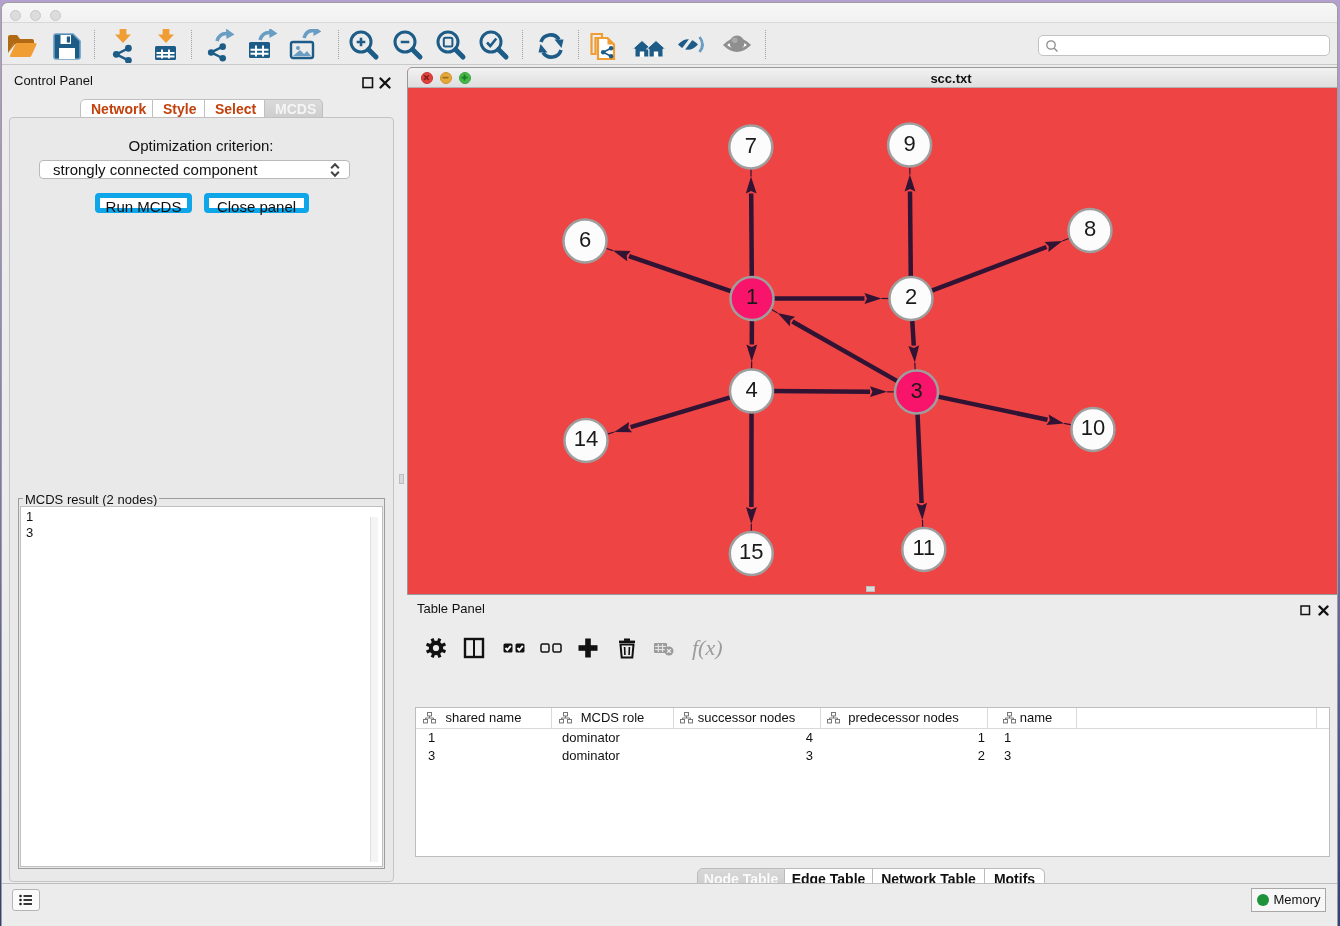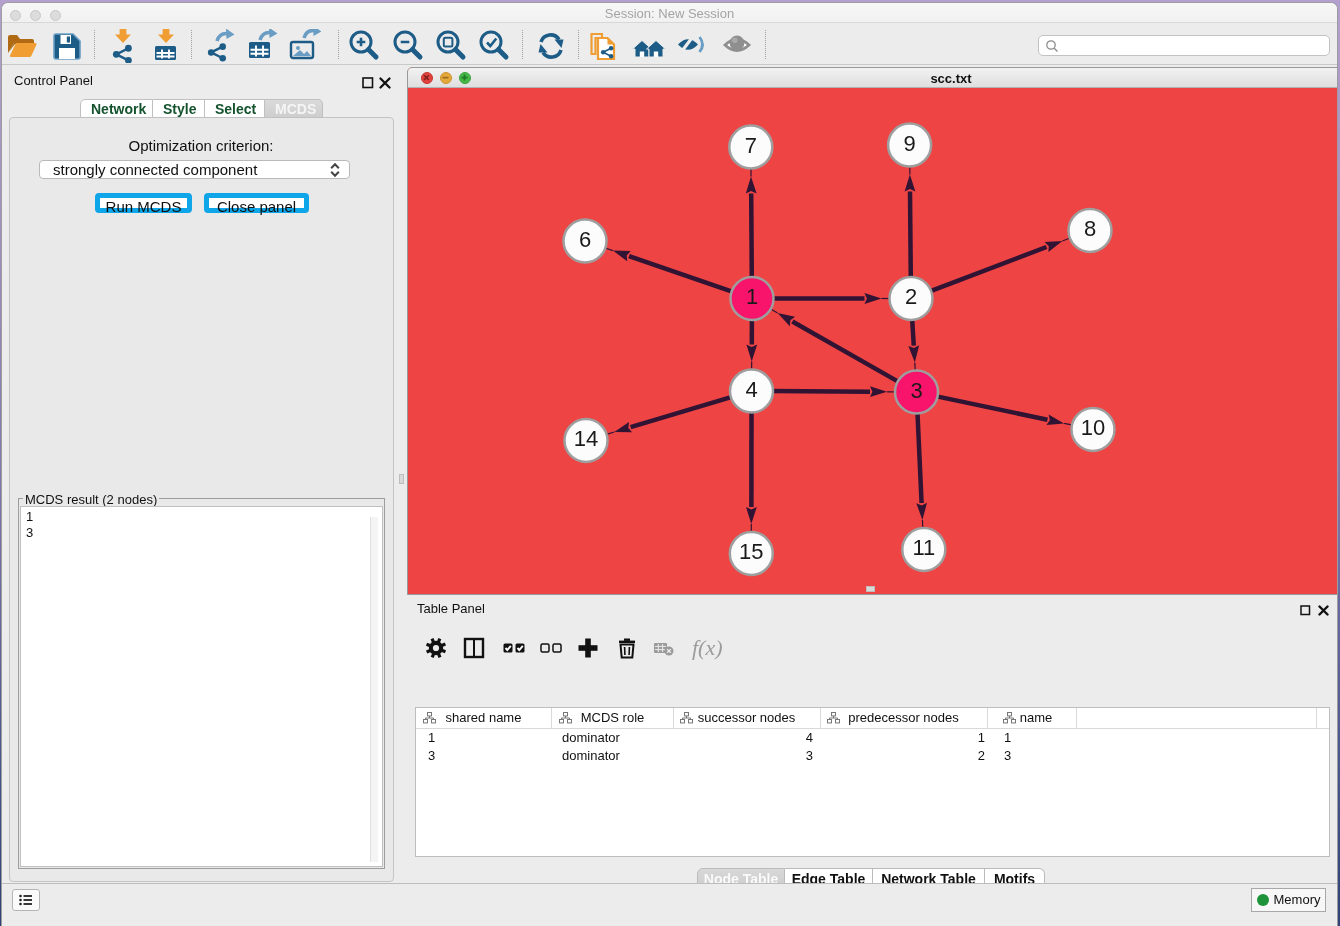--- a/index.html
+++ b/index.html
@@ -41,21 +41,21 @@
   
   #cp { position:absolute; left:0; top:62px; width:398px; bottom:33px; background:#ececec; }
   #cp-title { position:absolute; left:12px; top:8px; font-size:13px; color:#111; }
   #cp-body {
     position:absolute; left:7px; top:52px; right:6px; bottom:11px;
     background:#e9e9e9; border:1px solid #c4c4c4; border-radius:4px;
   }
   .tabrow { position:absolute; top:34px; left:78px; height:19px; }
   .tab { position:relative; float:left; height:19px; line-height:18px; font-size:14px; font-weight:bold;
     text-align:center; background:#fff; border:1px solid #c0c0c0; border-left:none;
-    color:#14532d; padding:0 10px; }
+    color:#c2410c; padding:0 10px; }
   .tab.first { border-left:1px solid #c0c0c0; border-radius:5px 0 0 0; }
   .tab.last { border-radius:0 5px 0 0; }
   .tab.sel { background:linear-gradient(#dadada,#cecece); color:#f5f5f5; }
   #optlabel { position:absolute; left:0; width:100%; top:72px; text-align:center;
     font-size:15px; color:#111; }
   #dropdown { position:absolute; left:37px; top:95px; width:311px; height:19px;
     background:#fff; border:1px solid #b9b9b9; border-radius:4px;
     font-size:15px; color:#111; line-height:17px; padding-left:13px; }
   .btn { position:absolute; top:128px; height:20px; background:#fff;
     border:5px solid #0ea5e9; border-radius:4px; font-size:15px; color:#111;
@@ -106,21 +106,20 @@
     background:#f7f7f7; border:1px solid #a8a8a8; font-size:13px; color:#111;
     text-align:center; line-height:22px; }
 </style>
 </head>
 <body>
 <div id="win">
   <div id="titlebar">
     <div class="light" style="left:8px;"></div>
     <div class="light" style="left:28px;"></div>
     <div class="light" style="left:48px;"></div>
-    <div id="titletext">Session: New Session</div>
   </div>
   <div id="toolbar">
     <div class="sep" style="left:92px;"></div>
       <div class="sep" style="left:189px;"></div>
       <div class="sep" style="left:336px;"></div>
       <div class="sep" style="left:520px;"></div>
       <div class="sep" style="left:576px;"></div>
       <div class="sep" style="left:763px;"></div>
       <svg class="tbi" width="34" height="34" style="left:4px;">
         <path d="M2 24 L2 8 Q2 6 4 6 L11 6 L14 10 L26 10 Q28 10 28 12 L28 14 L8 14 Z" fill="#b06a14"></path>

